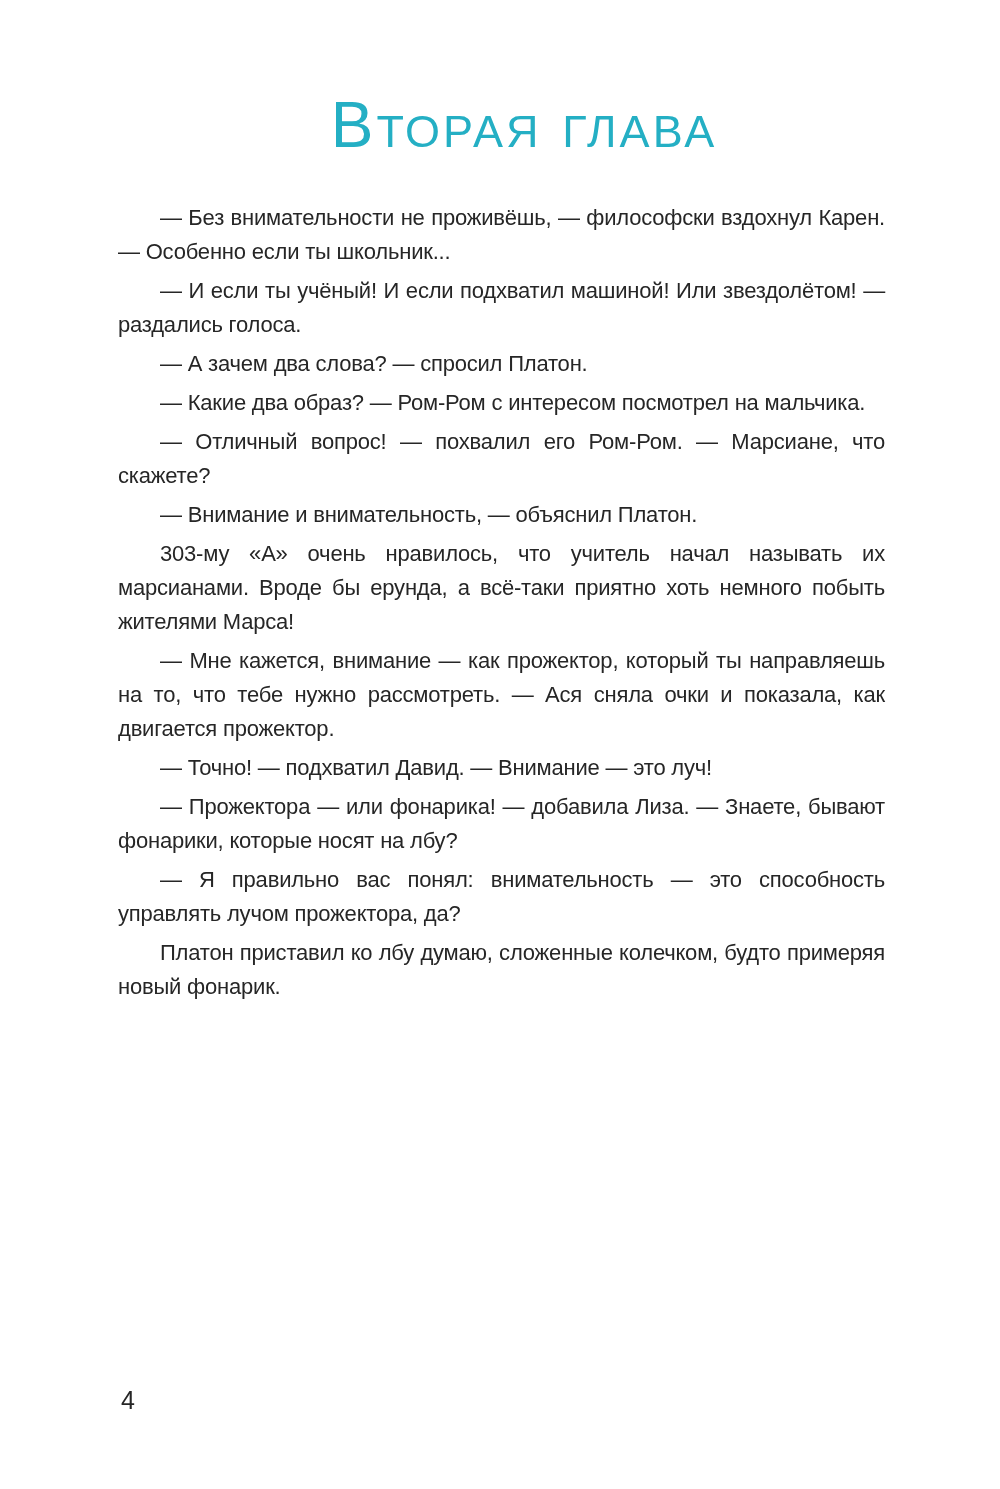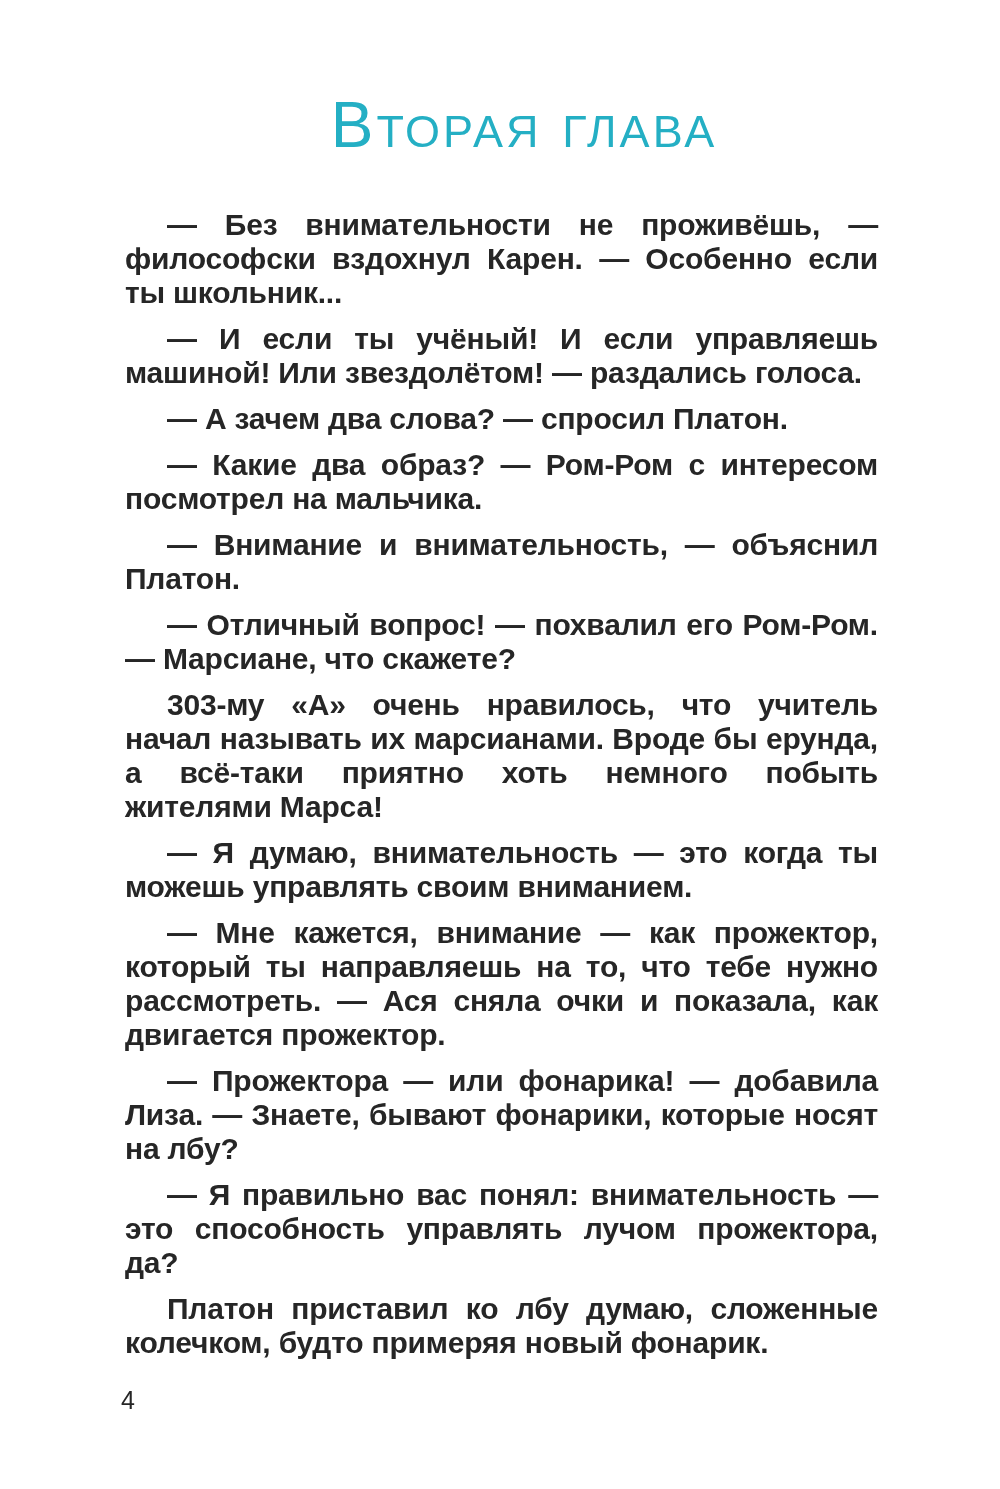--- a/index.html
+++ b/index.html
@@ -31,52 +31,52 @@
     color: #24afc4;
   }
   .body-text {
     position: absolute;
     top: 196px;
     left: 113px;
     width: 777px;
     color: #262626;
   }
   .body-text p {
-    margin: 12px;
-    font-size: 30px;
+    margin: 5px;
+    font-size: 22px;
     line-height: 34px;
     text-indent: 42px;
     text-align: justify;
-    font-weight: 700;
+    font-weight: 400;
     letter-spacing: -0.2px;
   }
   .page-number {
     position: absolute;
     left: 121px;
     top: 1386px;
     font-size: 25px;
     color: #262626;
     font-weight: 300;
   }
 </style>
 </head>
 <body>
 
 <div class="page">
   <h1 class="chapter-title">Вторая глава</h1>
 
   <div class="body-text">
       <p>— Без внимательности не проживёшь, — философски вздохнул Карен. — Особенно если ты школьник...</p>
-      <p>— И если ты учёный! И если управляешь машиной! Или звездолётом! — раздались голоса.</p>
+      <p>— И если ты учёный! И если подхватил машиной! Или звездолётом! — раздались голоса.</p>
       <p>— А зачем два слова? — спросил Платон.</p>
       <p>— Какие два образ? — Ром-Ром с интересом посмотрел на мальчика.</p>
+      <p>— Отличный вопрос! — похвалил его Ром-Ром. — Марсиане, что скажете?</p>
       <p>— Внимание и внимательность, — объяснил Платон.</p>
-      <p>— Отличный вопрос! — похвалил его Ром-Ром. — Марсиане, что скажете?</p>
       <p>303-му «А» очень нравилось, что учитель начал называть их марсианами. Вроде бы ерунда, а всё-таки приятно хоть немного побыть жителями Марса!</p>
-      <p>— Я думаю, внимательность — это когда ты можешь управлять своим вниманием.</p>
       <p>— Мне кажется, внимание — как прожектор, который ты направляешь на то, что тебе нужно рассмотреть. — Ася сняла очки и показала, как двигается прожектор.</p>
+      <p>— Точно! — подхватил Давид. — Внимание — это луч!</p>
       <p>— Прожектора — или фонарика! — добавила Лиза. — Знаете, бывают фонарики, которые носят на лбу?</p>
       <p>— Я правильно вас понял: внимательность — это способность управлять лучом прожектора, да?</p>
       <p>Платон приставил ко лбу думаю, сложенные колечком, будто примеряя новый фонарик.</p>
     </div>
 
   <div class="page-number">4</div>
 </div>
 
 </body></html>

